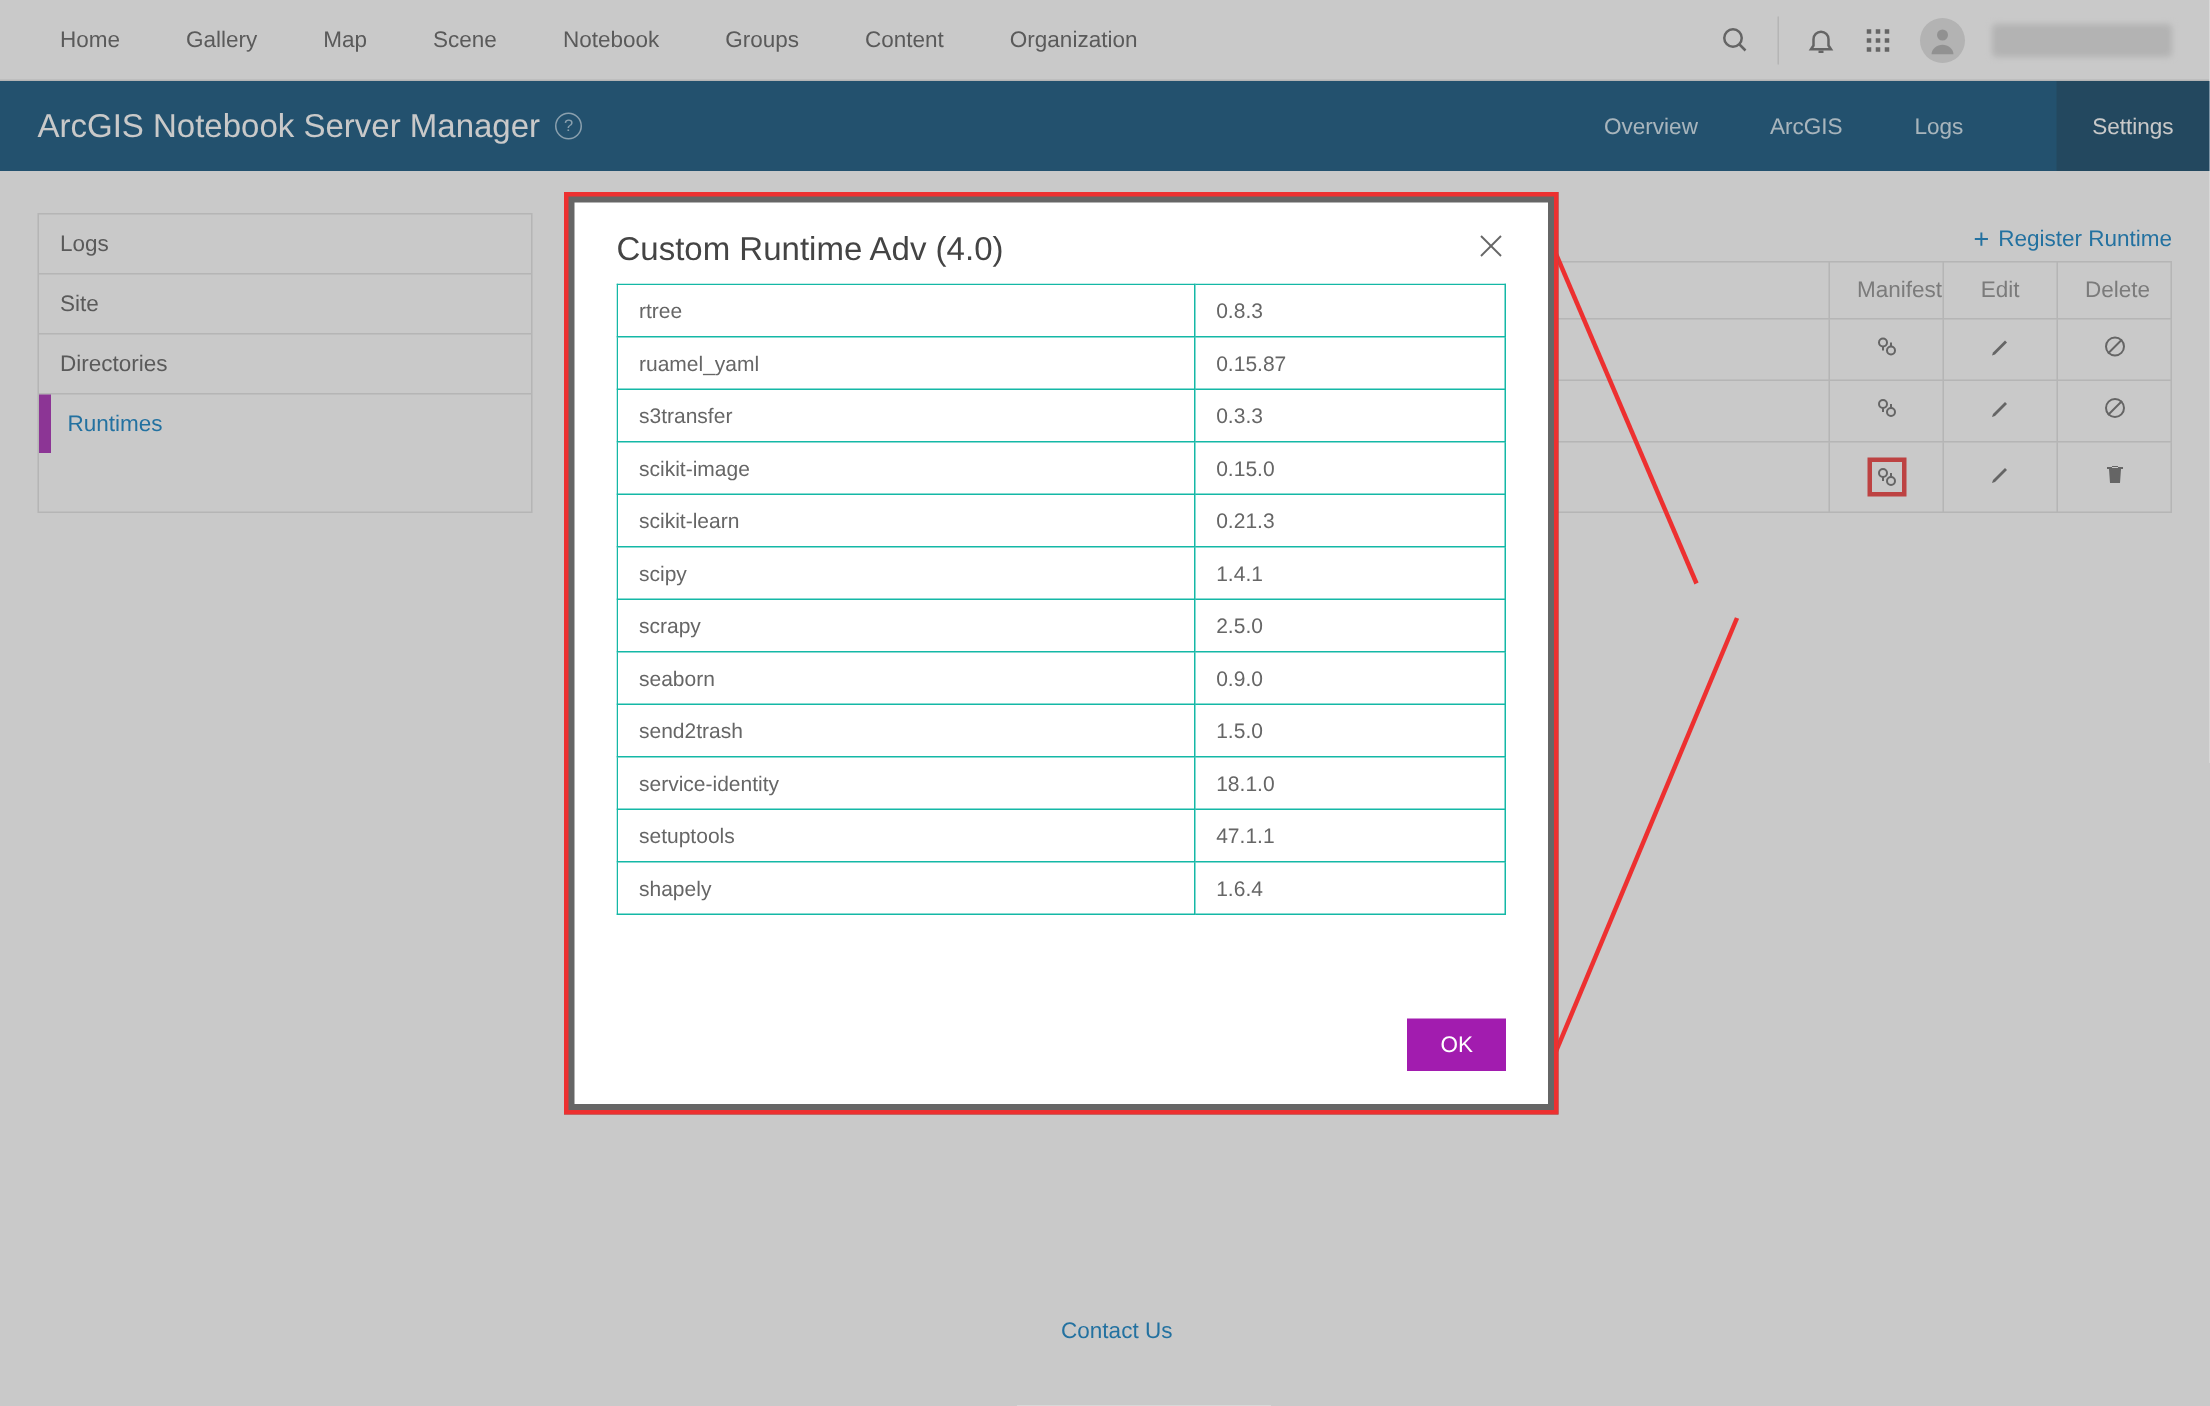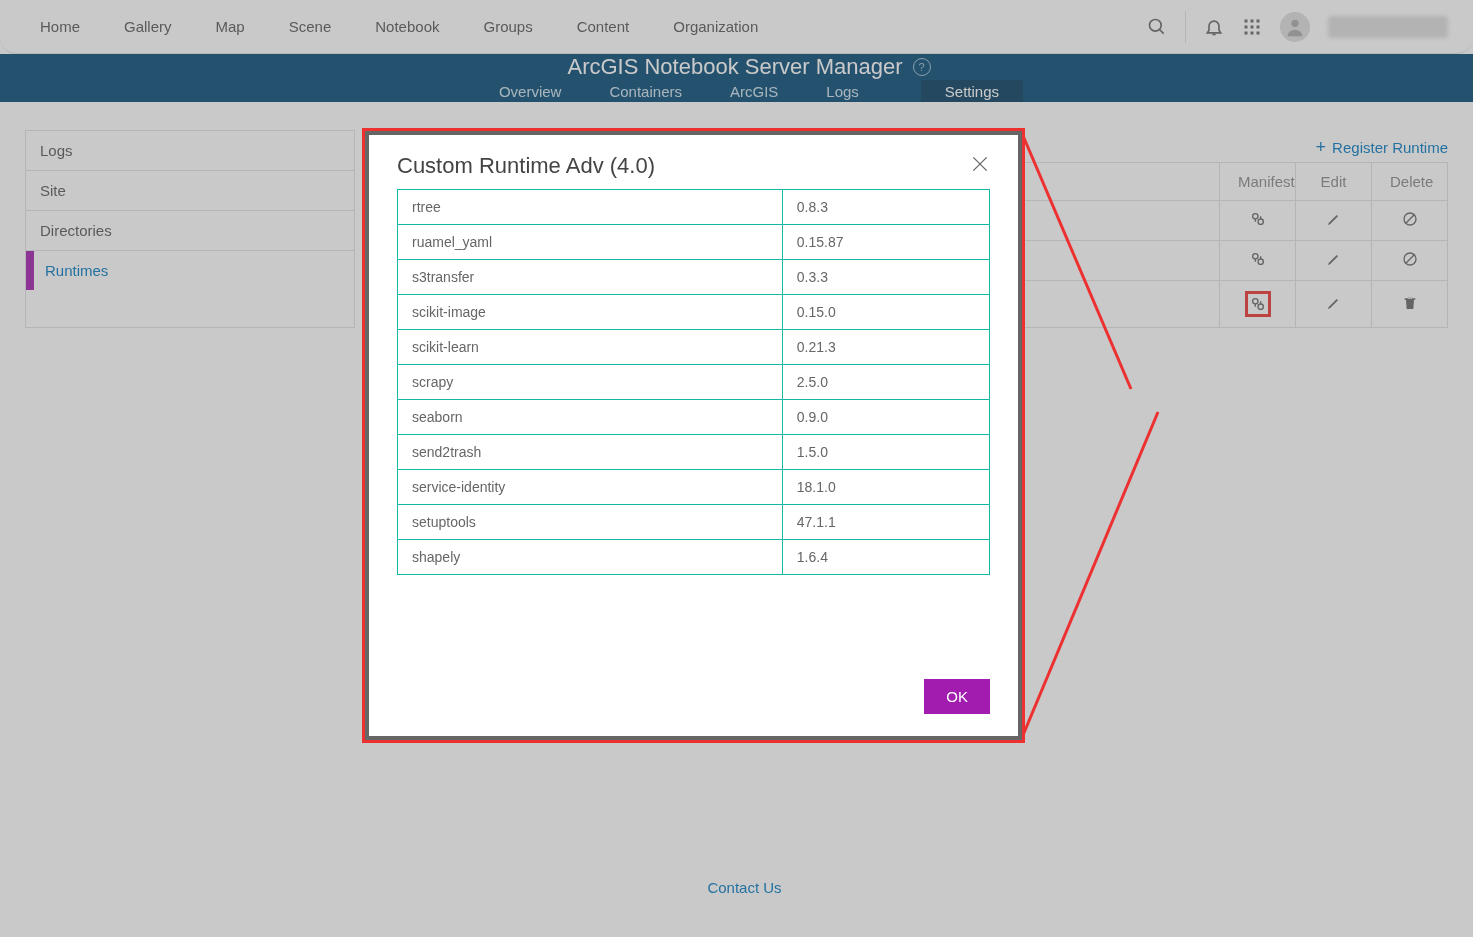--- a/index.html
+++ b/index.html
@@ -13,40 +13,38 @@
   position: relative;
 }
 
 .topnav {
   height: 54px;
   display: flex;
   align-items: center;
   justify-content: space-between;
   padding: 0 25px 0 40px;
   border-bottom: 1px solid #e0e0e0;
-  border-radius: 16px;
 }
 .topnav-left { display: flex; gap: 44px; }
 .topnav-left a { color: #555; font-size: 15px; cursor: pointer; }
 .topnav-right { display: flex; align-items: center; gap: 18px; }
 .topnav-right .nav-icon { width: 20px; height: 20px; display:flex; align-items:center; justify-content:center; color:#666; cursor:pointer; }
 .vdiv { width:1px; height: 32px; background:#e0e0e0; }
 .avatar { width:30px; height:30px; border-radius:50%; background:#ddd; display:flex; align-items:center; justify-content:center; color:#aaa; }
 .blurred-name { width:120px; height:22px; background:#ddd; border-radius:3px; filter: blur(2px); }
 
 
 .subheader {
-  height: 48px;
+  height: 60px;
   background:#004874;
   color:#fff;
   display:flex;
   align-items:center;
   justify-content:space-between;
   padding: 0 0 0 25px;
-  flex-direction: column;
 }
 .subheader h1 { font-size: 22px; font-weight:400; display:flex; align-items:center; gap:10px;}
 .help-icon { width:18px;height:18px;border:1.8px solid #9fc0d6;border-radius:50%;display:flex;align-items:center;justify-content:center;font-size:11px;color:#9fc0d6;}
 .subnav { display:flex; height:100%; }
 .subnav a { display:flex;align-items:center;padding:0 24px;color:#cde0ec;font-size:15px;cursor:pointer; }
 .subnav a.active { background:#003a5d; color:#fff;margin-left:38px;}
 
 
 .main { display:flex; padding:28px 25px 0 25px; gap:0;}
 .sidenav { width:330px; border:1px solid #e0e0e0;}
@@ -74,21 +72,21 @@
 
 
 .dim-overlay {
   position:absolute; top:0; left:0; width:1473px; height:937px;
   background:rgba(100,100,100,0.35);
   pointer-events:none;
 }
 
 
 .modal-wrapper {
-  position:absolute; left:362px; top:128px;
+  position:absolute; left:376px; top:128px;
   width:663px; height:615px;
   border:3px solid #ed3030;
   background:#666;
   padding:4px;
 }
 .modal {
   width:100%; height:100%; background:#fff;
   display:flex; flex-direction:column;
   padding: 18px 28px 22px 28px;
 }
@@ -163,21 +161,20 @@
   </div>
 </div>
 
 <div class="subheader">
   <h1>
     <span>ArcGIS Notebook Server Manager</span>
     <span class="help-icon">?</span>
   </h1>
   <div class="subnav">
     <a>Overview</a>
-    <a>Containers</a>
     <a>ArcGIS</a>
     <a>Logs</a>
     <a class="active">Settings</a>
   </div>
 </div>
 
 <div class="main">
   <div class="sidenav">
     <div class="sidenav-item">Logs</div>
     <div class="sidenav-item">Site</div>
@@ -317,20 +314,24 @@
             </tr>
             <tr>
               <td>scikit-image</td>
               <td>0.15.0</td>
             </tr>
             <tr>
               <td>scikit-learn</td>
               <td>0.21.3</td>
             </tr>
             <tr>
+              <td>scipy</td>
+              <td>1.4.1</td>
+            </tr>
+            <tr>
               <td>scrapy</td>
               <td>2.5.0</td>
             </tr>
             <tr>
               <td>seaborn</td>
               <td>0.9.0</td>
             </tr>
             <tr>
               <td>send2trash</td>
               <td>1.5.0</td>

